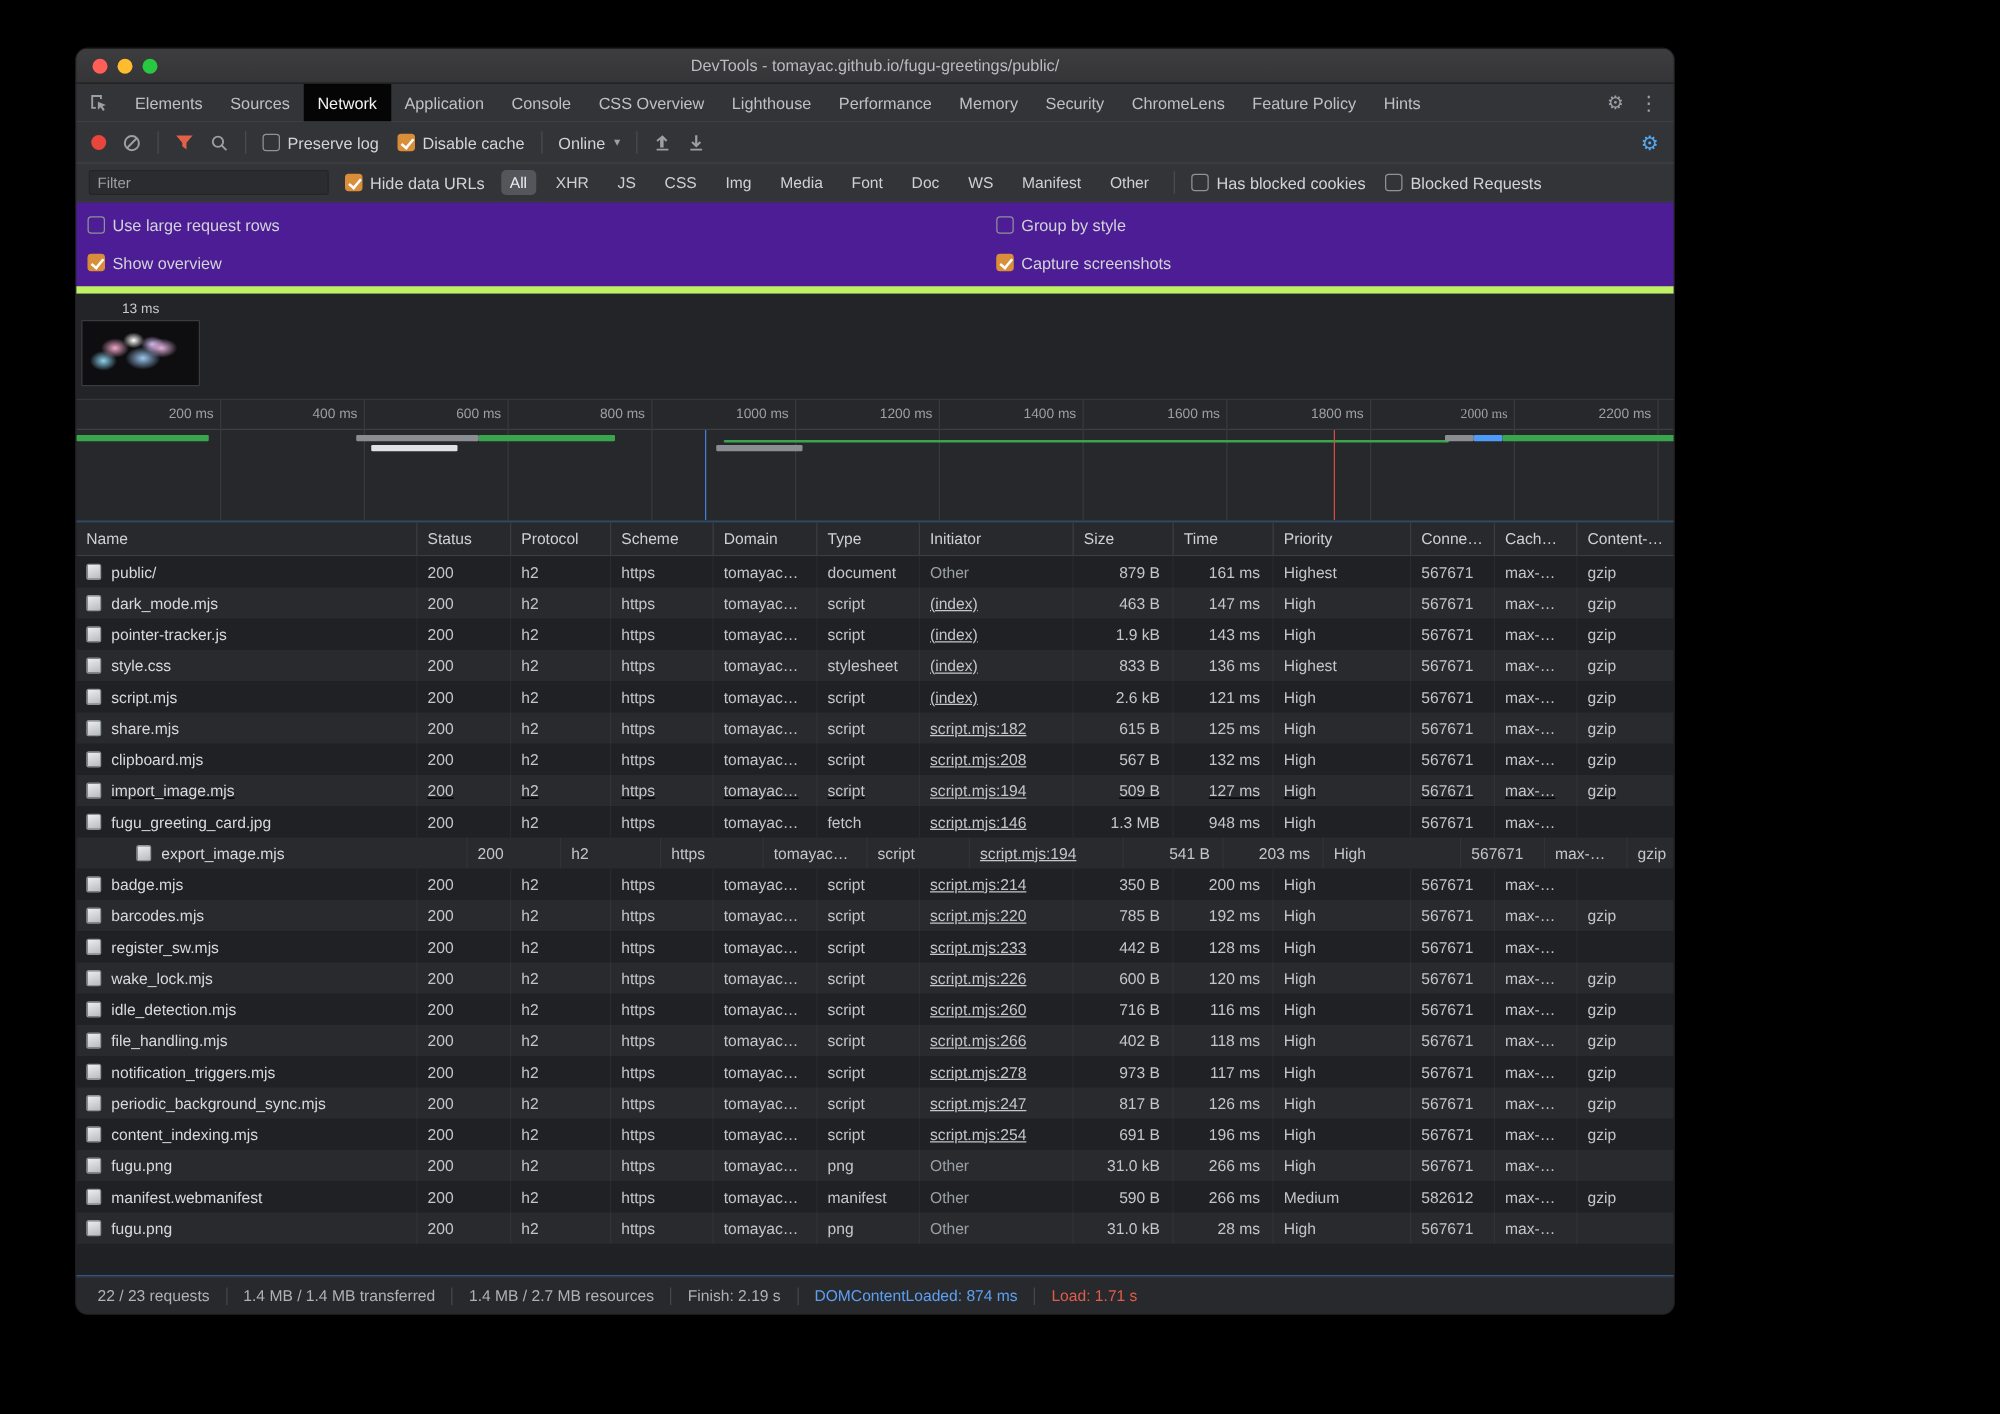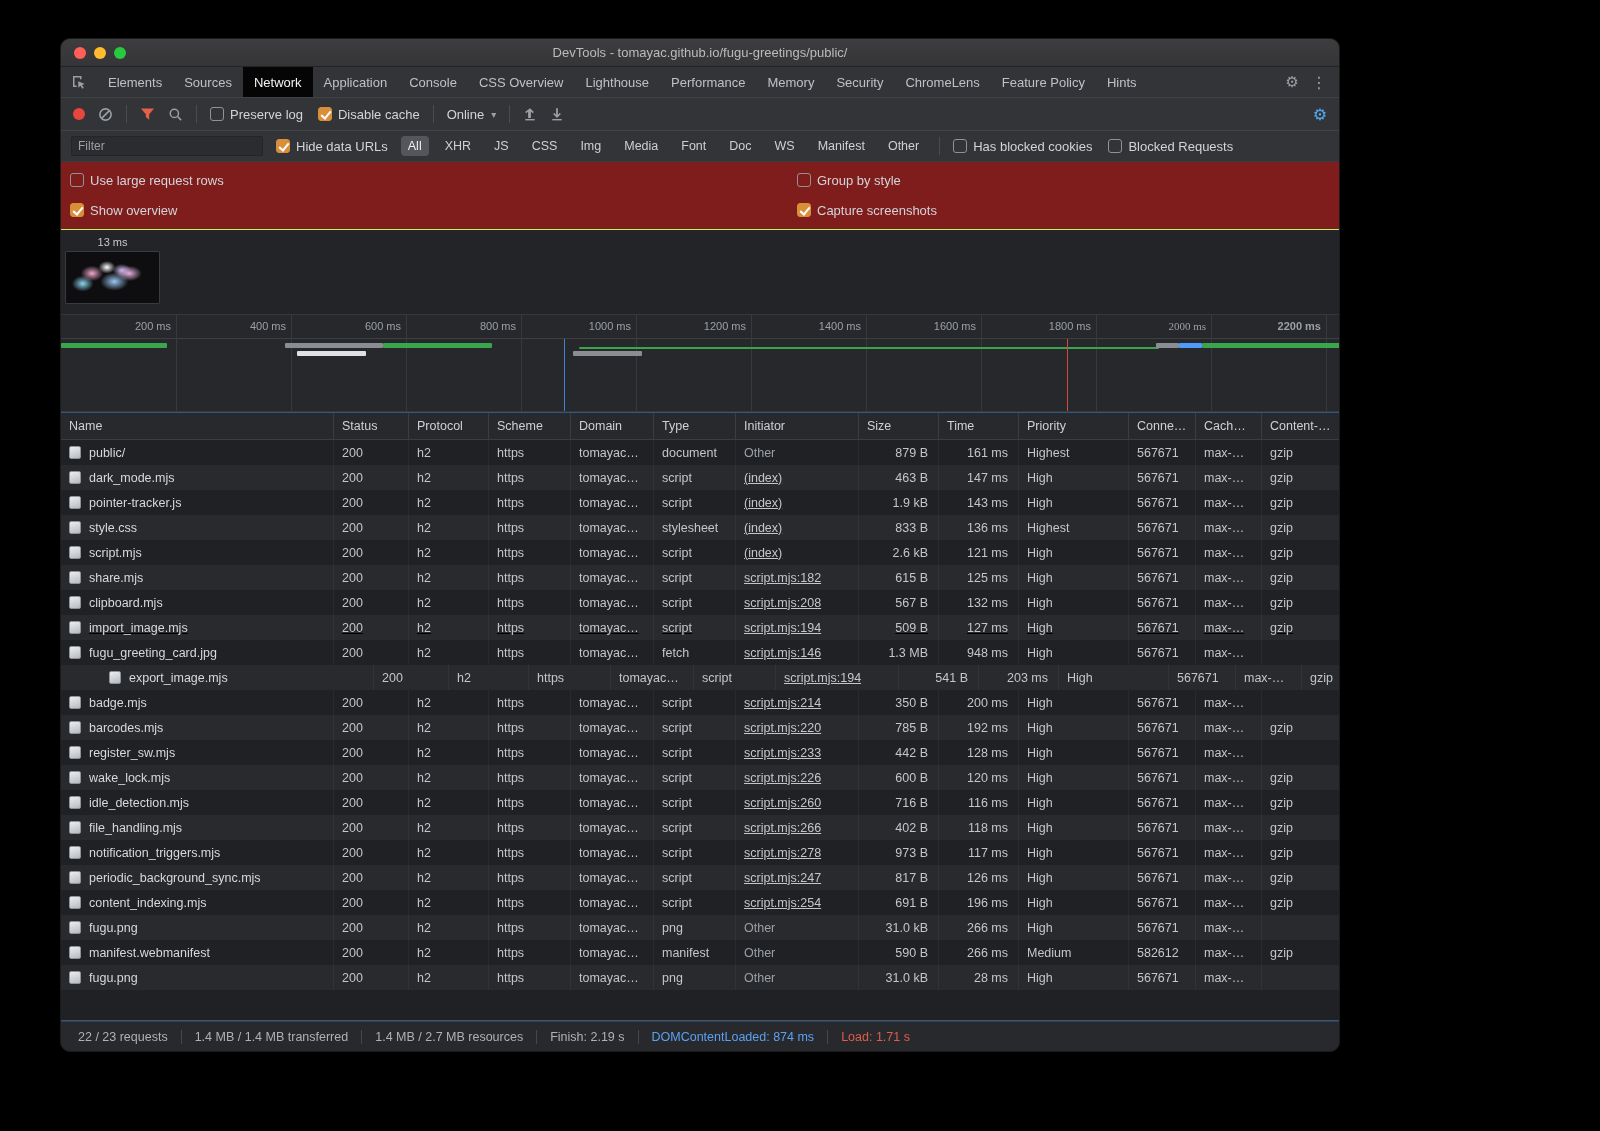--- a/index.html
+++ b/index.html
@@ -47,21 +47,21 @@
   .filterbar { flex:0 0 31px; background:#333438; border-bottom:1px solid #3a3b3f;
     display:flex; align-items:center; gap:13px; padding:0 10px; font-size:13px; color:#d2d4d7; }
   .filter-input { width:192px; height:20px; background:#2b2c2f; border:1px solid #242527;
     color:#c8cacd; font-size:12px; padding:0 6px; outline:none; border-radius:2px; }
   .filter-input::placeholder { color:#9aa0a6; }
   .pill-list { display:flex; align-items:center; gap:9px; }
   .pill { padding:3px 7px; font-size:12.5px; color:#cdd0d4; border-radius:4px; cursor:default; }
   .pill.active { background:#55565b; color:#eceef0; }
 
   
-  .options { background:#7f1d1d; border-bottom:1px solid #bef264; padding:3px 0 4px; }
+  .options { background:#4c1d95; border-bottom:6px solid #bef264; padding:3px 0 4px; }
   .opt-row { height:30px; display:grid; grid-template-columns:727px auto; align-items:center; padding-left:9px; }
 
   
   .filmstrip { background:#232427; border-bottom:1px solid #36373b; padding:6px 0 10px 4px; }
   .film-label { width:95px; text-align:center; font-size:11px; color:#c6c9cc; margin-bottom:3px; }
   .film-thumb { width:95px; height:53px; border:1px solid #3a3b3e; border-radius:1px;
     background:
       radial-gradient(16px 11px at 28% 42%, #f0a8cb 0%, rgba(240,168,203,0) 70%),
       radial-gradient(20px 13px at 52% 58%, #9cc6ef 0%, rgba(156,198,239,0) 70%),
       radial-gradient(12px 9px at 44% 30%, #ffffff 0%, rgba(255,255,255,0) 70%),
@@ -298,21 +298,21 @@
         <div class="ov-label" style="left: 690px;">1200 ms</div>
         <div class="ov-grid" style="left: 805px;"></div>
         <div class="ov-label" style="left: 805px;">1400 ms</div>
         <div class="ov-grid" style="left: 920px;"></div>
         <div class="ov-label" style="left: 920px;">1600 ms</div>
         <div class="ov-grid" style="left: 1035px;"></div>
         <div class="ov-label" style="left: 1035px;">1800 ms</div>
         <div class="ov-grid" style="left: 1150px;"></div>
         <div class="ov-label" style="left: 1150px; font-family: Liberation Serif, serif;">2000 ms</div>
         <div class="ov-grid" style="left: 1265px;"></div>
-        <div class="ov-label" style="left: 1265px; font-weight: bold;">2200 ms</div>
+        <div class="ov-label" style="left: 1265px;">2200 ms</div>
         <div class="ov-grid" style="left: 1380px;"></div>
         <div class="ov-label" style="left: 1380px;">2400 ms</div>
         <div class="ov-seg" style="left: 0px; width: 106.375px; top: 28px; background: rgb(57, 166, 78);"></div>
         <div class="ov-seg" style="left: 224.25px; width: 97.75px; top: 28px; background: rgb(138, 141, 145);"></div>
         <div class="ov-seg" style="left: 322px; width: 109.25px; top: 28px; background: rgb(57, 166, 78);"></div>
         <div class="ov-seg" style="left: 235.75px; width: 69px; top: 36px; background: rgb(223, 225, 228);"></div>
         <div class="ov-seg" style="left: 511.75px; width: 69px; top: 36px; background: rgb(138, 141, 145);"></div>
         <div class="ov-seg" style="left: 517.5px; width: 580.75px; top: 32px; height: 2px; background: rgb(57, 166, 78);"></div>
         <div class="ov-seg" style="left: 1095.38px; width: 23px; top: 28px; background: rgb(138, 141, 145);"></div>
         <div class="ov-seg" style="left: 1118.38px; width: 23px; top: 28px; background: rgb(78, 155, 250);"></div>

